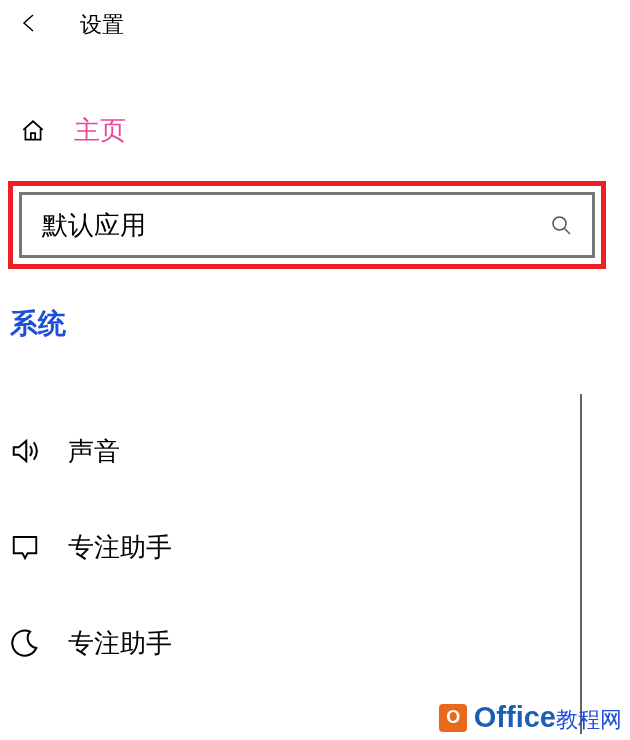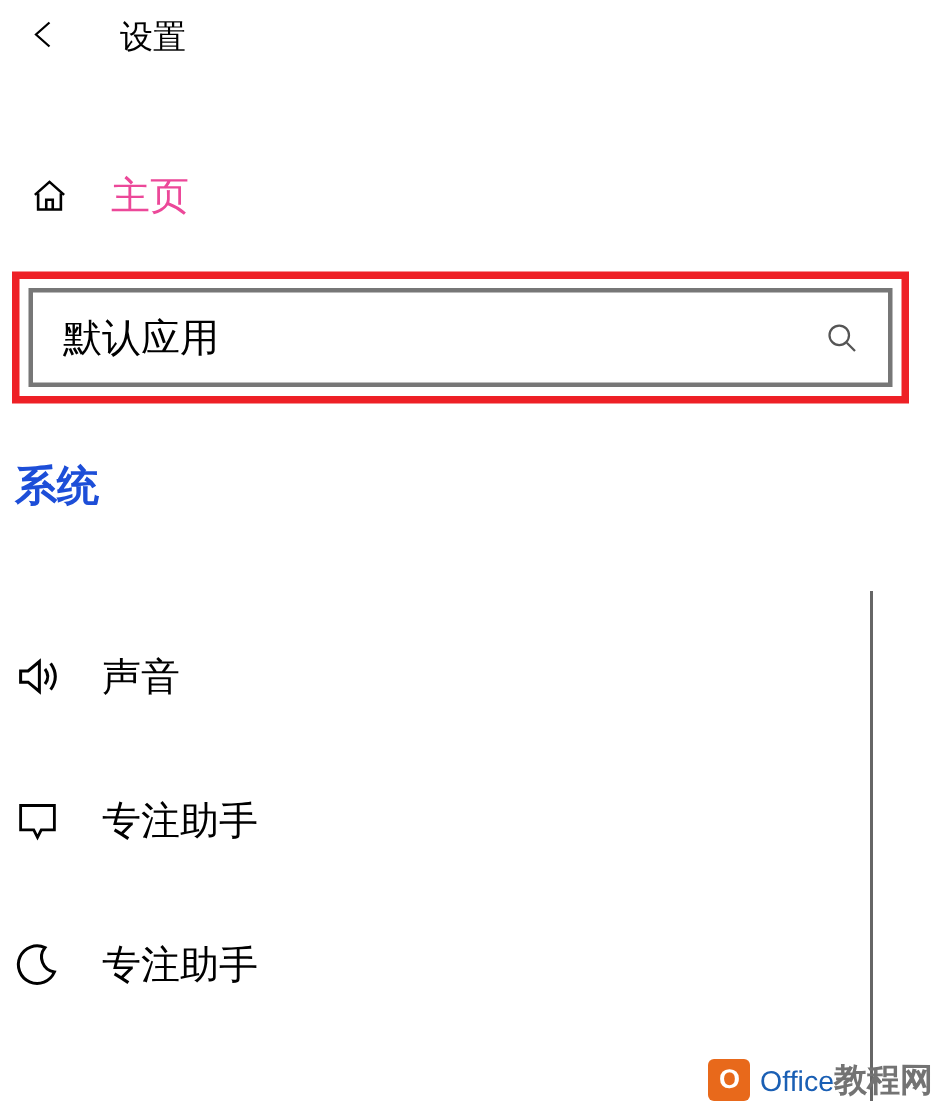--- a/index.html
+++ b/index.html
@@ -136,22 +136,22 @@
       font-size: 18px;
       font-weight: 700;
       border-radius: 4px;
       vertical-align: middle;
       margin-right: 2px;
     }
     .wm-line1 {
       display: inline;
       vertical-align: middle;
     }
-    .wm-office { color: #1a5fb4; font-weight: 400; font-size: 19px; }
-    .wm-cn { color: #737373; font-weight: 700; font-size: 22px; }
+    .wm-office { color: #1a5fb4; font-weight: 700; font-size: 29px; }
+    .wm-cn { color: #1d4ed8; font-weight: 400; font-size: 22px; }
     .wm-url { color: #e8691b; font-size: 14px; font-weight: 700; }
   </style>
 </head>
 <body>
 
 <div class="header">
   <div class="back-btn">
     <span class="icon">
       <svg width="24" height="24" viewBox="0 0 24 24" fill="none" stroke="#000" stroke-width="1.5">
         <path d="M15 4 L6 12 L15 20"></path>

